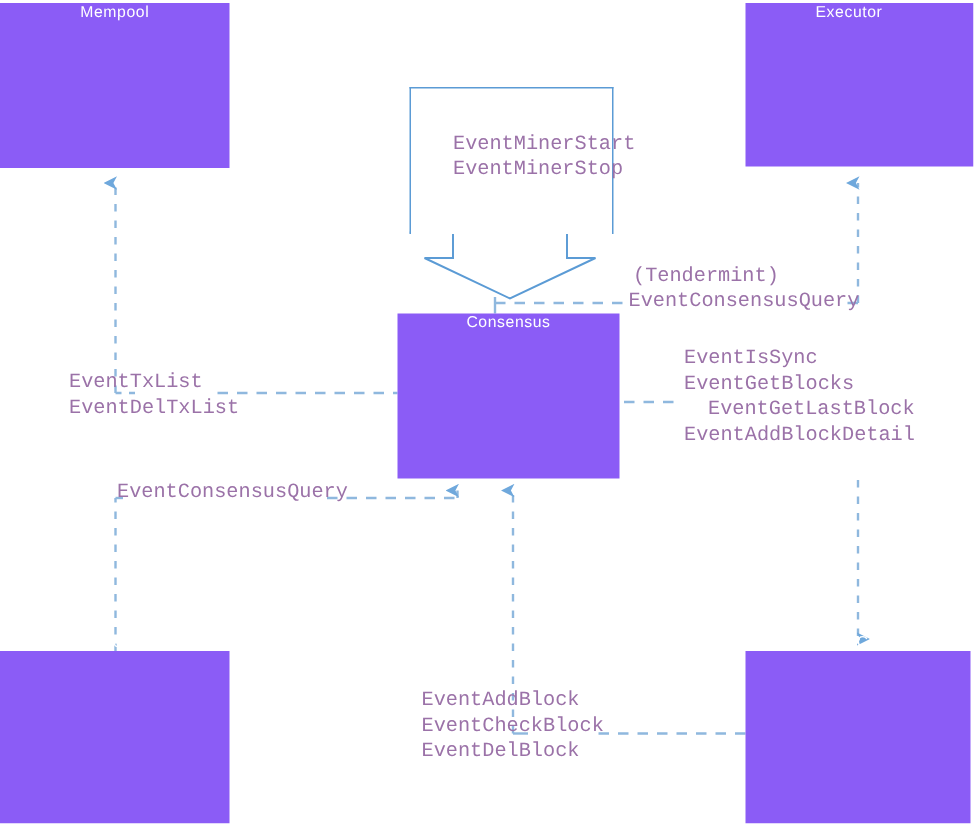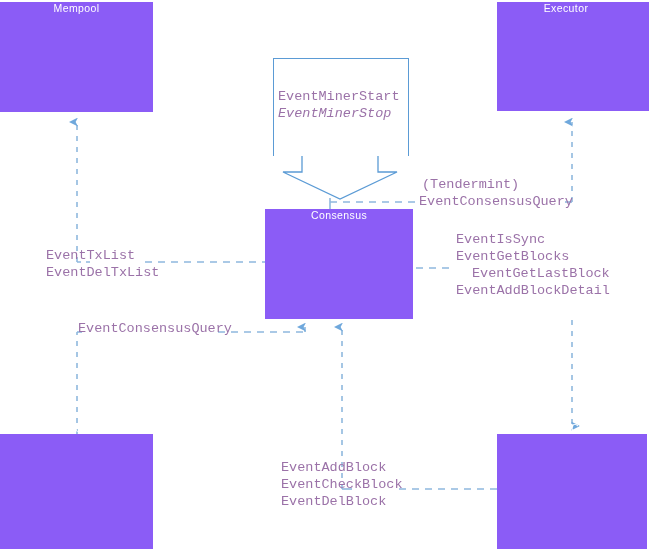--- a/index.html
+++ b/index.html
@@ -48,20 +48,21 @@
     border: 1px solid #5B9BD5;
     border-bottom: none;
   }
   .event-box-text {
     position: absolute;
     color: #9B72A8;
     font-family: "Liberation Mono", monospace;
     font-size: 13.5px;
     line-height: 17px;
     white-space: pre;
+    margin-left: 24px;
   }
   .edge-label {
     position: absolute;
     color: #9B72A8;
     font-family: "Liberation Mono", monospace;
     font-size: 13.5px;
     line-height: 17px;
     white-space: pre;
     text-align: right;
   }
@@ -138,21 +139,21 @@
   <div class="node-box" style="left:0px; top:434px; width:153px; height:120px;">
     <span class="node-label" style="margin-top:-12px;">Client</span>
   </div>
 
   <div class="node-box" style="left:497px; top:434px; width:150px; height:120px;">
     <span class="node-label" style="margin-top:-12px;">BlockChain</span>
   </div>
 
   <div class="event-box" style="left:273px; top:58px; width:136px; height:98px;"></div>
   <div class="event-box-text" style="left:278px; top:88px;">EventMinerStart</div>
-  <div class="event-box-text" style="left:278px; top:105px;font-style:italic;">EventMinerStop</div>
+  <div class="event-box-text" style="left:278px; top:105px;">EventMinerStop</div>
 
   <div class="edge-label" style="left:46px; top:247px;">EventTxList</div>
   <div class="edge-label" style="left:46px; top:264px;">EventDelTxList</div>
 
   <div class="edge-label" style="left:78px; top:320px;">EventConsensusQuery</div>
 
   <div class="edge-label" style="left:422px; top:176px;">(Tendermint)</div>
   <div class="edge-label" style="left:419px; top:193px;">EventConsensusQuery</div>
 
   <div class="edge-label" style="left:456px; top:231px;">EventIsSync</div>

